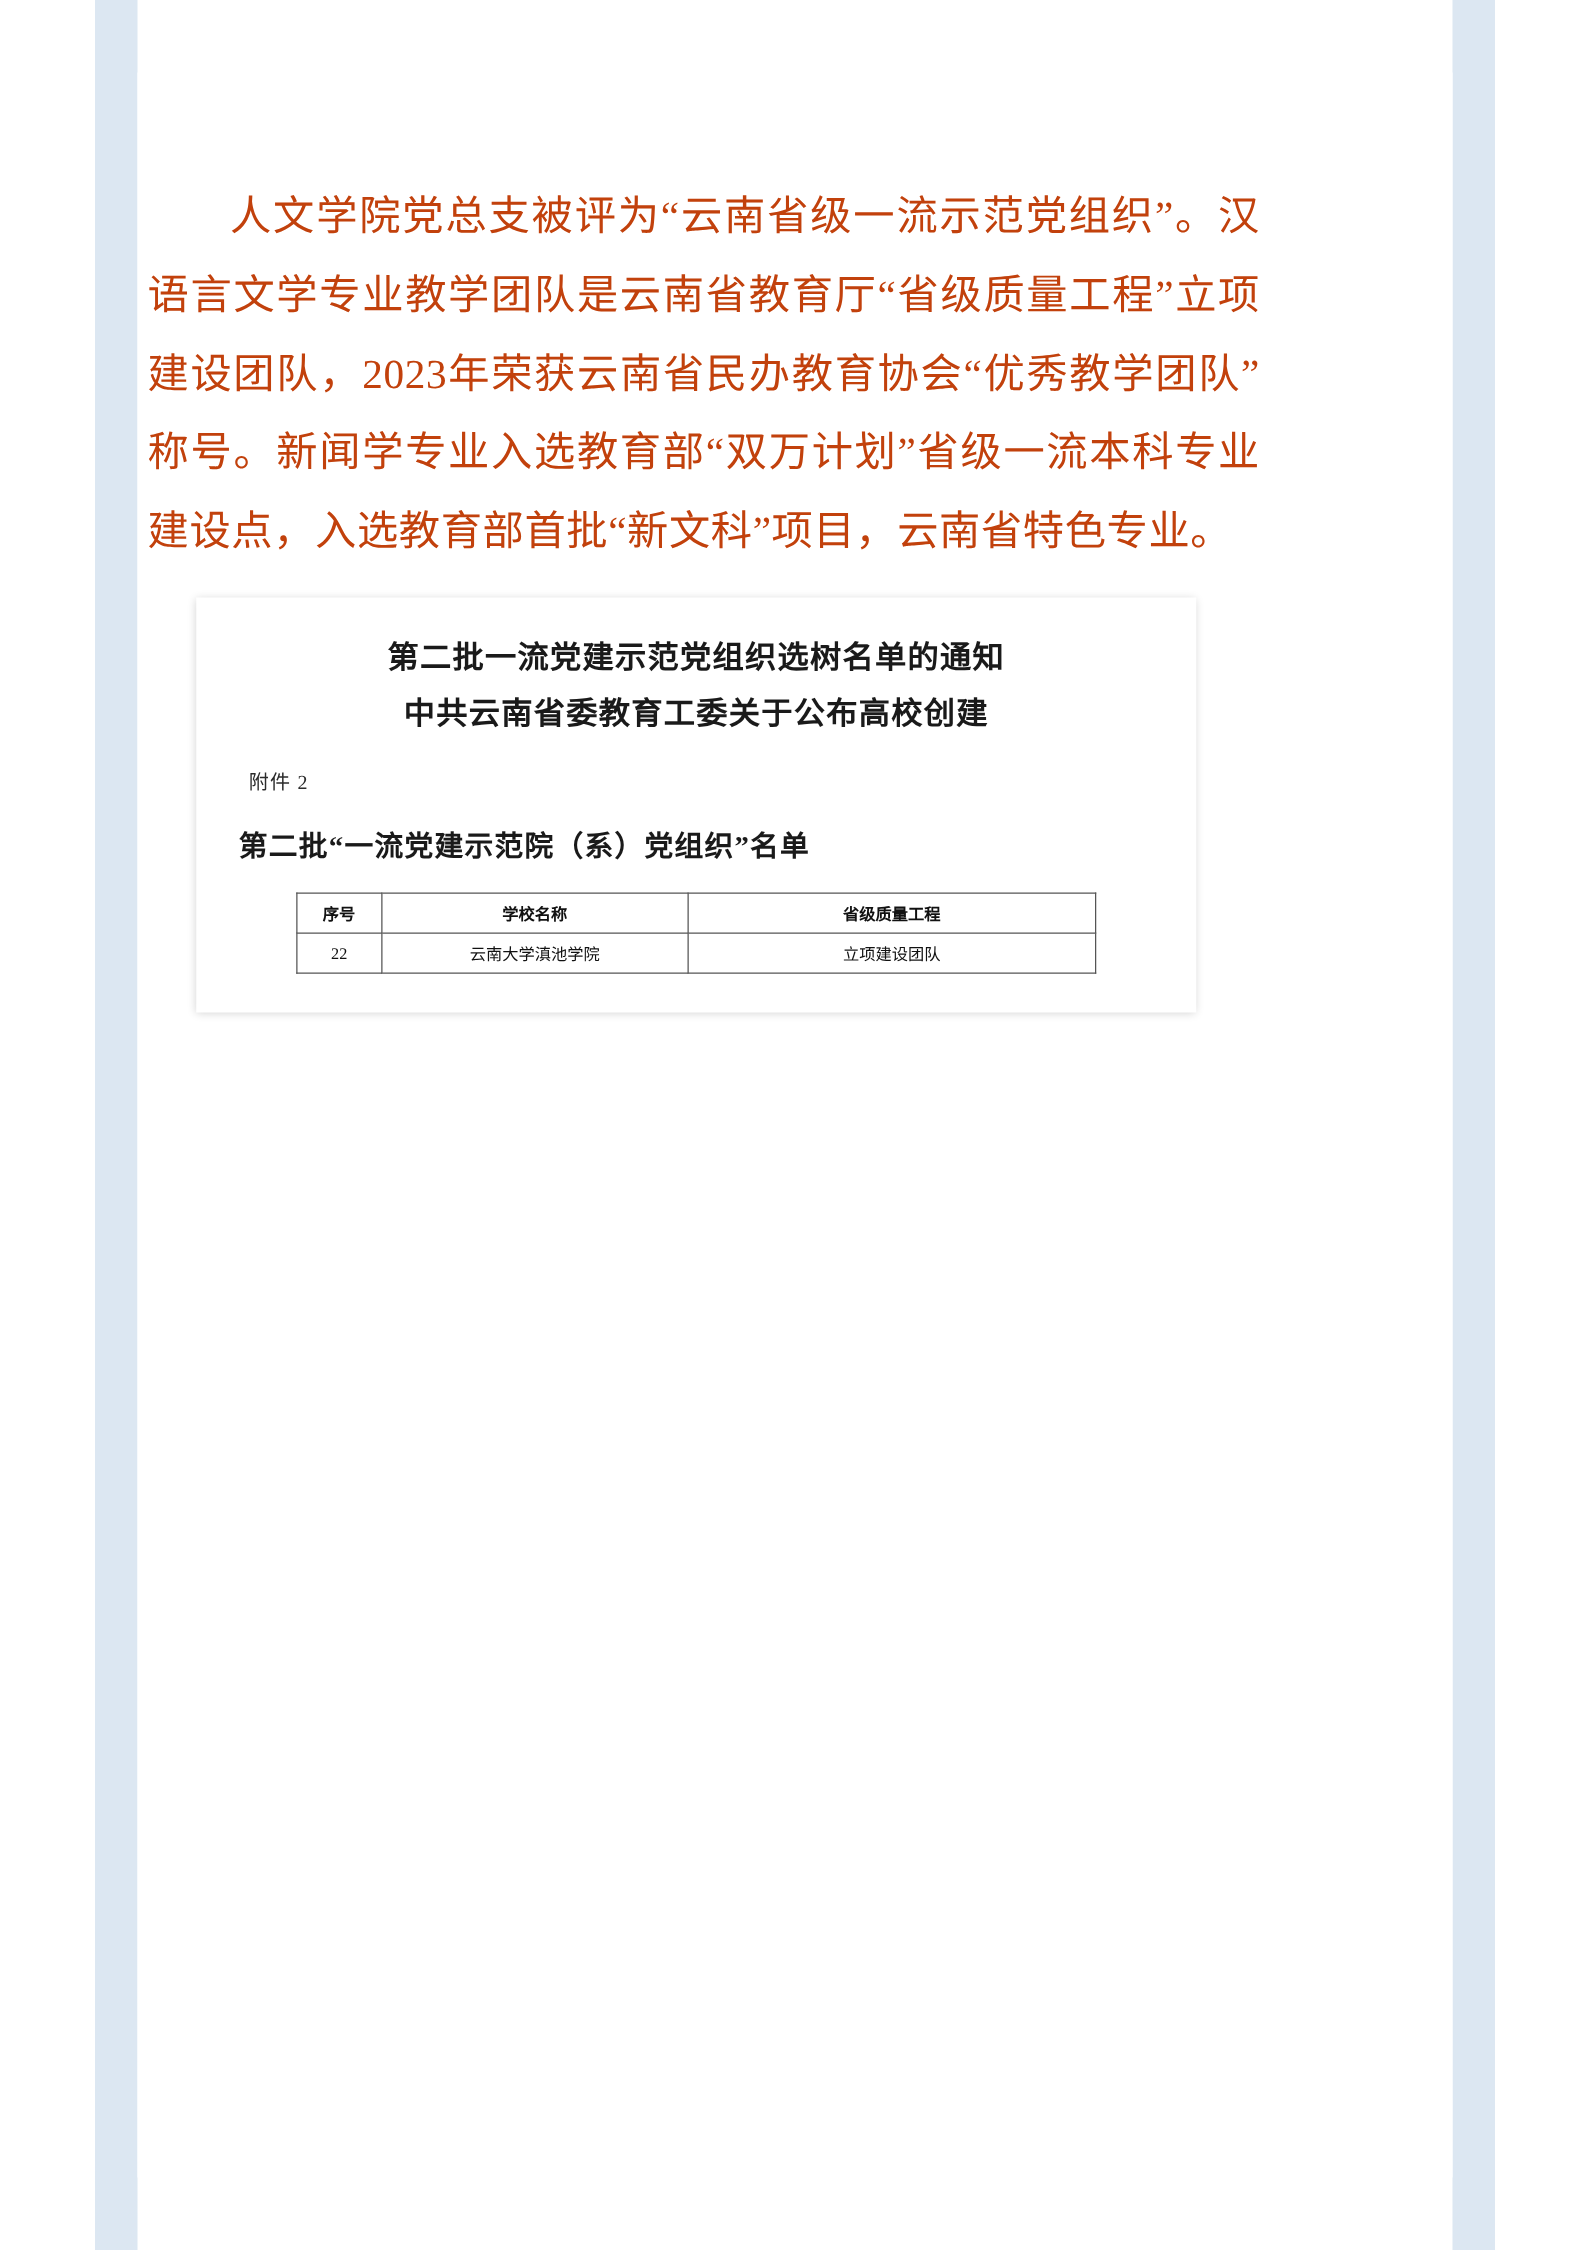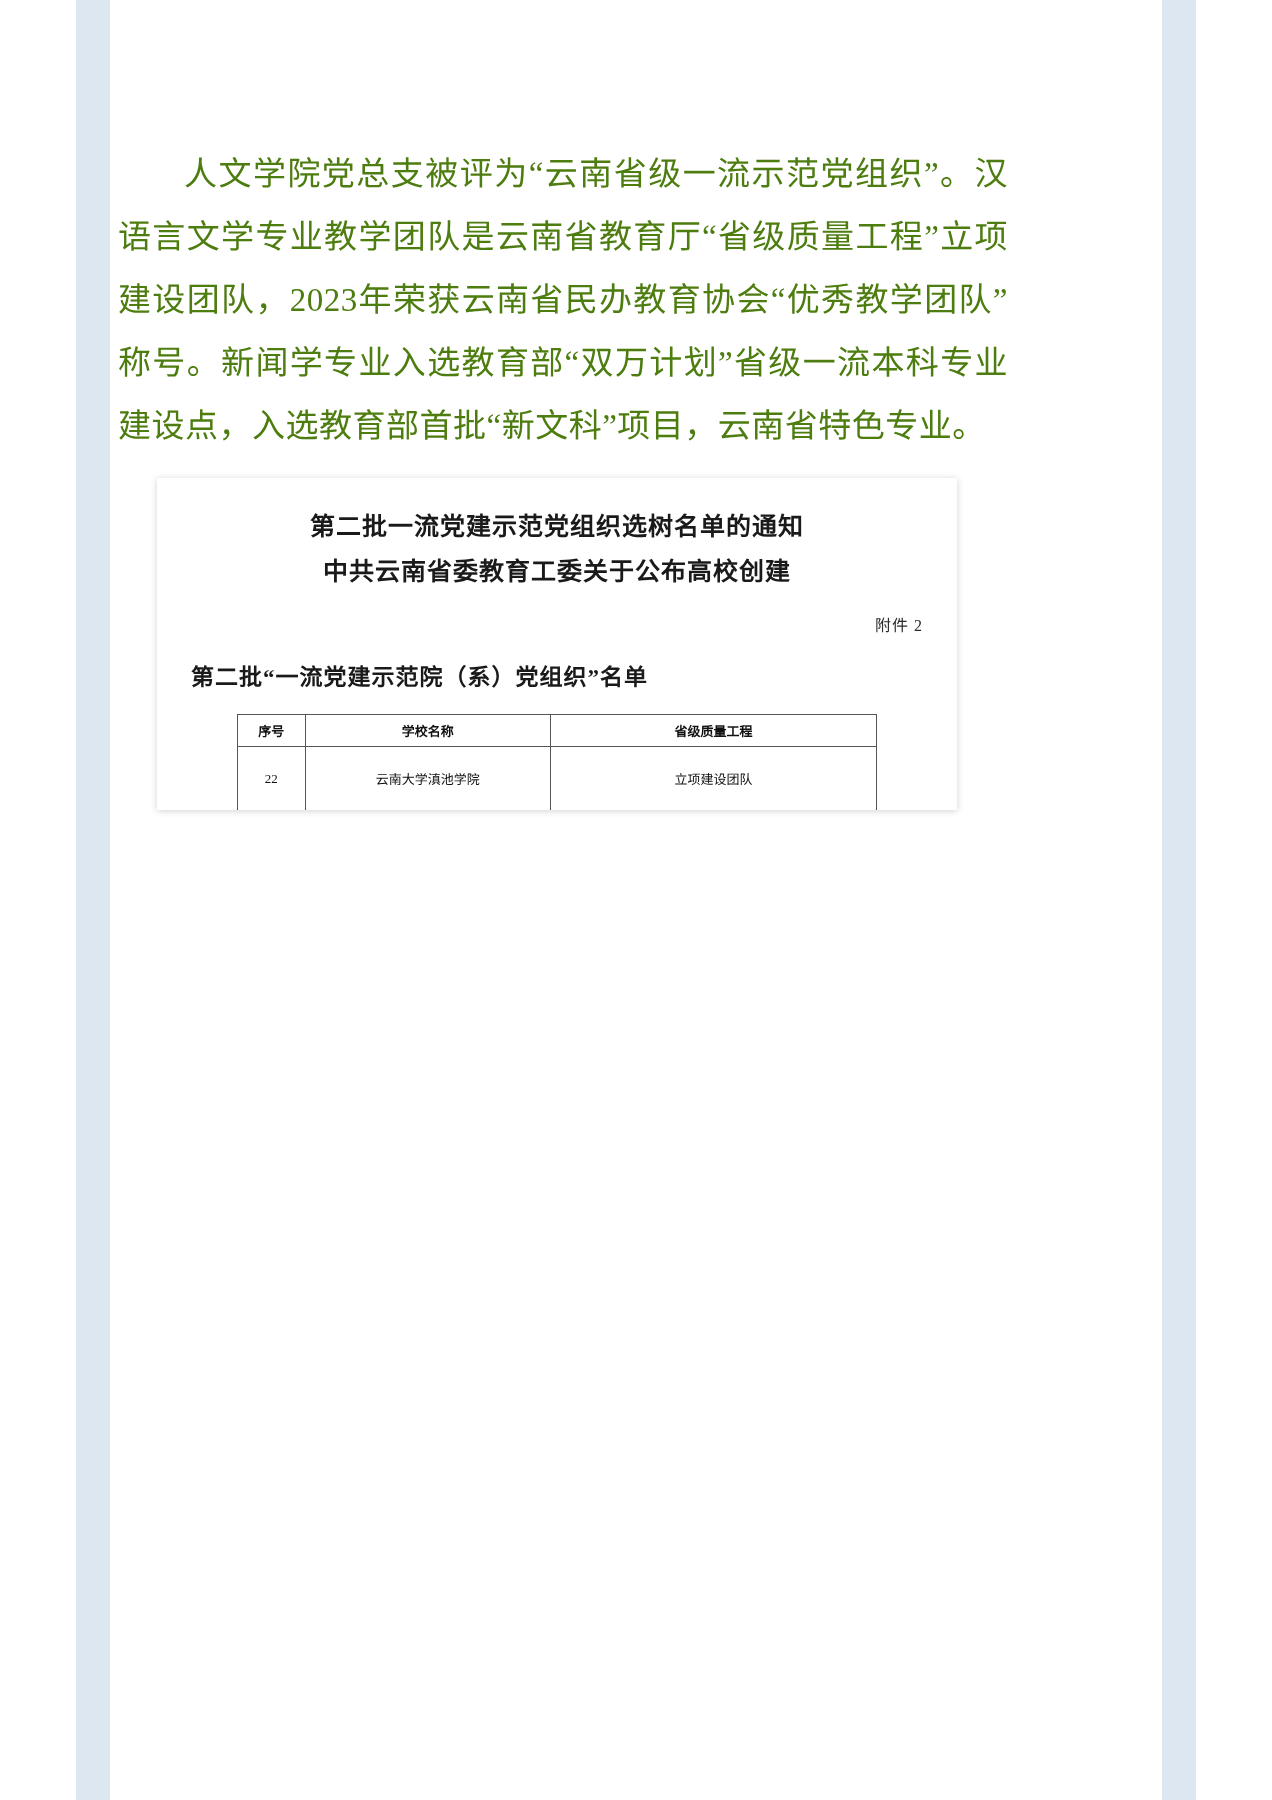--- a/index.html
+++ b/index.html
@@ -52,21 +52,21 @@
   .doc-body {
     position: absolute;
     left: 8px;
     top: 52px;
     width: 890px;
   }
 
   .paragraph {
     font-size: 33px;
     line-height: 63px;
-    color: #4d7c0f;
+    color: #c2410c;
     text-align: justify;
     text-justify: inter-ideograph;
     text-indent: 2em;
     letter-spacing: 0.5px;
     font-family: "Liberation Serif", "DejaVu Serif", serif;
   }
 
   
   .notice-card {
     position: absolute;
@@ -92,41 +92,40 @@
     color: #1a1a1a;
     letter-spacing: 1px;
     font-family: "Liberation Serif", "DejaVu Serif", serif;
   }
   .notice-attach {
     margin-top: 18px;
     margin-left: 8px;
     font-size: 16px;
     color: #2b2b2b;
     letter-spacing: 1px;
-    text-align: right;
   }
   .notice-subtitle {
     font-weight: bold;
     font-size: 23px;
     margin-top: 22px;
     color: #1a1a1a;
     letter-spacing: 1px;
   }
   .notice-table {
     margin: 22px auto 0 auto;
     border-collapse: collapse;
     width: 640px;
   }
   .notice-table th,
   .notice-table td {
     border: 1px solid #555;
     text-align: center;
     font-size: 13px;
     color: #111;
-    padding: 22px 2px;
+    padding: 6px 2px;
     font-weight: normal;
   }
   .notice-table th {
     font-weight: bold;
     font-size: 13px;
     padding: 6px 2px;
   }
   .col-no { width: 62px; }
   .col-school { width: 238px; }
   .col-org { width: 318px; }

